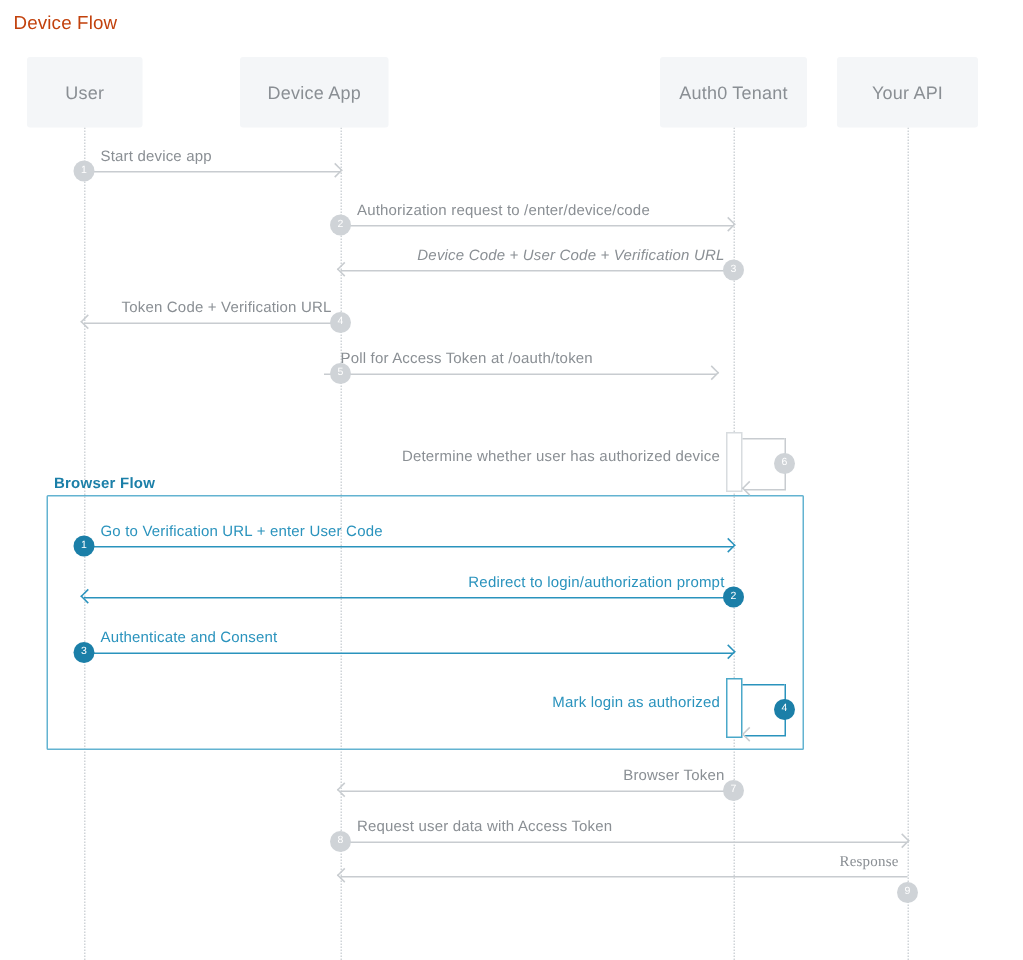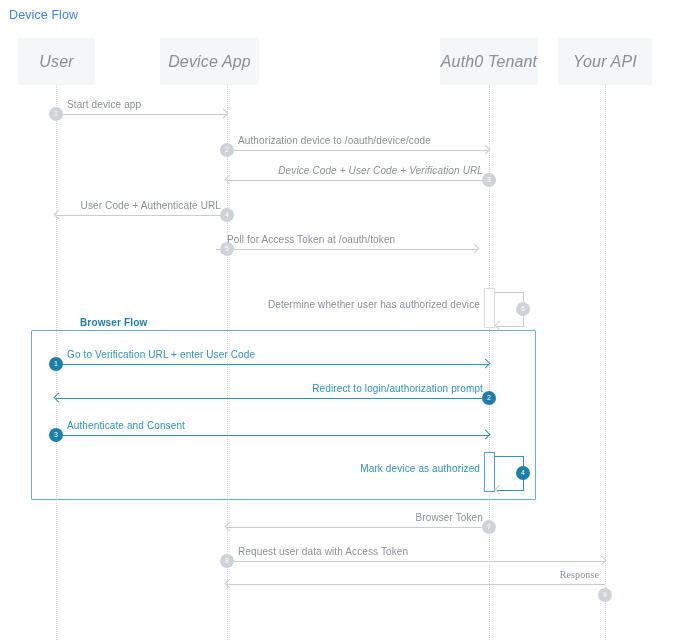--- a/index.html
+++ b/index.html
@@ -16,39 +16,38 @@
     width: 682px;
     height: 640px;
     background: #ffffff;
     overflow: hidden;
   }
   #diagram-title {
     position: absolute;
     left: 9px;
     top: 8px;
     font-size: 12.5px;
-    color: #3b82f6;
+    color: #c2410c;
     letter-spacing: 0.1px;
     white-space: nowrap;
   }
   
   .participant-box {
     position: absolute;
     background: #f4f6f8;
     border-radius: 2px;
     display: flex;
     align-items: center;
     justify-content: center;
   }
   .participant-label {
-    font-size: 16px;
+    font-size: 12px;
     color: #8a8f94;
     letter-spacing: 0.15px;
     white-space: nowrap;
-    font-style: italic;
   }
   .lifeline {
     position: absolute;
     width: 0;
     border-left: 1px dotted #cfd4d8;
   }
   
   .msg {
     position: absolute;
     height: 1px;
@@ -156,21 +155,20 @@
     background: transparent;
     border-radius: 1px;
   }
   .fragment-label {
     position: absolute;
     font-size: 10px;
     font-weight: bold;
     color: #1b7fa8;
     letter-spacing: 0.15px;
     white-space: nowrap;
-    margin-left: 44px;
   }
 </style>
 </head>
 <body>
 
 <div id="canvas">
   <div id="diagram-title">Device Flow</div>
   <div id="layers">
       <div class="lifeline" style="left: 56px; top: 85px; height: 555px;"></div>
       <div class="lifeline" style="left: 227px; top: 85px; height: 555px;"></div>
@@ -192,33 +190,33 @@
       </div>
       <div class="msg" style="left: 56px; top: 114px; width: 171px;">
         <div class="line"></div>
         <div class="arrowhead right"></div>
         <div class="msg-label lbl-left">Start device app</div>
       </div>
       <div class="badge" style="left: 49px; top: 107px;">1</div>
       <div class="msg" style="left: 227px; top: 150px; width: 262px;">
         <div class="line"></div>
         <div class="arrowhead right"></div>
-        <div class="msg-label lbl-left">Authorization device to /oauth/device/code</div>
+        <div class="msg-label lbl-left">Authorization request to /enter/device/code</div>
       </div>
       <div class="badge" style="left: 220px; top: 143px;">2</div>
       <div class="msg" style="left: 227px; top: 180px; width: 262px; font-style: italic;">
         <div class="line"></div>
         <div class="arrowhead left"></div>
         <div class="msg-label lbl-right">Device Code + User Code + Verification URL</div>
       </div>
       <div class="badge" style="left: 482px; top: 173px;">3</div>
       <div class="msg" style="left: 56px; top: 215px; width: 171px;">
         <div class="line"></div>
         <div class="arrowhead left"></div>
-        <div class="msg-label lbl-right">User Code + Authenticate URL</div>
+        <div class="msg-label lbl-right">Token Code + Verification URL</div>
       </div>
       <div class="badge" style="left: 220px; top: 208px;">4</div>
       <div class="msg" style="left: 216px; top: 249px; width: 262px;">
         <div class="line"></div>
         <div class="arrowhead right"></div>
         <div class="msg-label lbl-left">Poll for Access Token at /oauth/token</div>
       </div>
       <div class="badge" style="left: 220px; top: 242px;">5</div>
       <div class="msg blue" style="left: 56px; top: 364px; width: 433px;">
         <div class="line"></div>
@@ -264,17 +262,17 @@
         <div class="arrowhead left" style="position: absolute; left: 496px; top: 322px;"></div>
         <div class="self-label" style="right: 202px; top: 299px;">Determine whether user has authorized device</div>
       </div>
       <div class="badge" style="left: 516px; top: 302px;">6</div>
       <div class="selfmsg blue" style="left: 0px; top: 0px; width: 682px; height: 0px;">
         <div class="activation blue" style="left: 484px; top: 452px; height: 40px;"></div>
         <div class="loop-top" style="left: 495px; top: 456px; width: 28px;"></div>
         <div class="loop-right" style="left: 523px; top: 456px; height: 34px;"></div>
         <div class="loop-bottom" style="left: 496px; top: 490px; width: 28px;"></div>
         <div class="arrowhead left" style="position: absolute; left: 496px; top: 486px;"></div>
-        <div class="self-label" style="right: 202px; top: 463px;">Mark device as authorized</div>
+        <div class="self-label" style="right: 202px; top: 463px;">Mark login as authorized</div>
       </div>
       <div class="badge blue" style="left: 516px; top: 466px;">4</div>
     </div>
 </div>
 
 </body></html>

